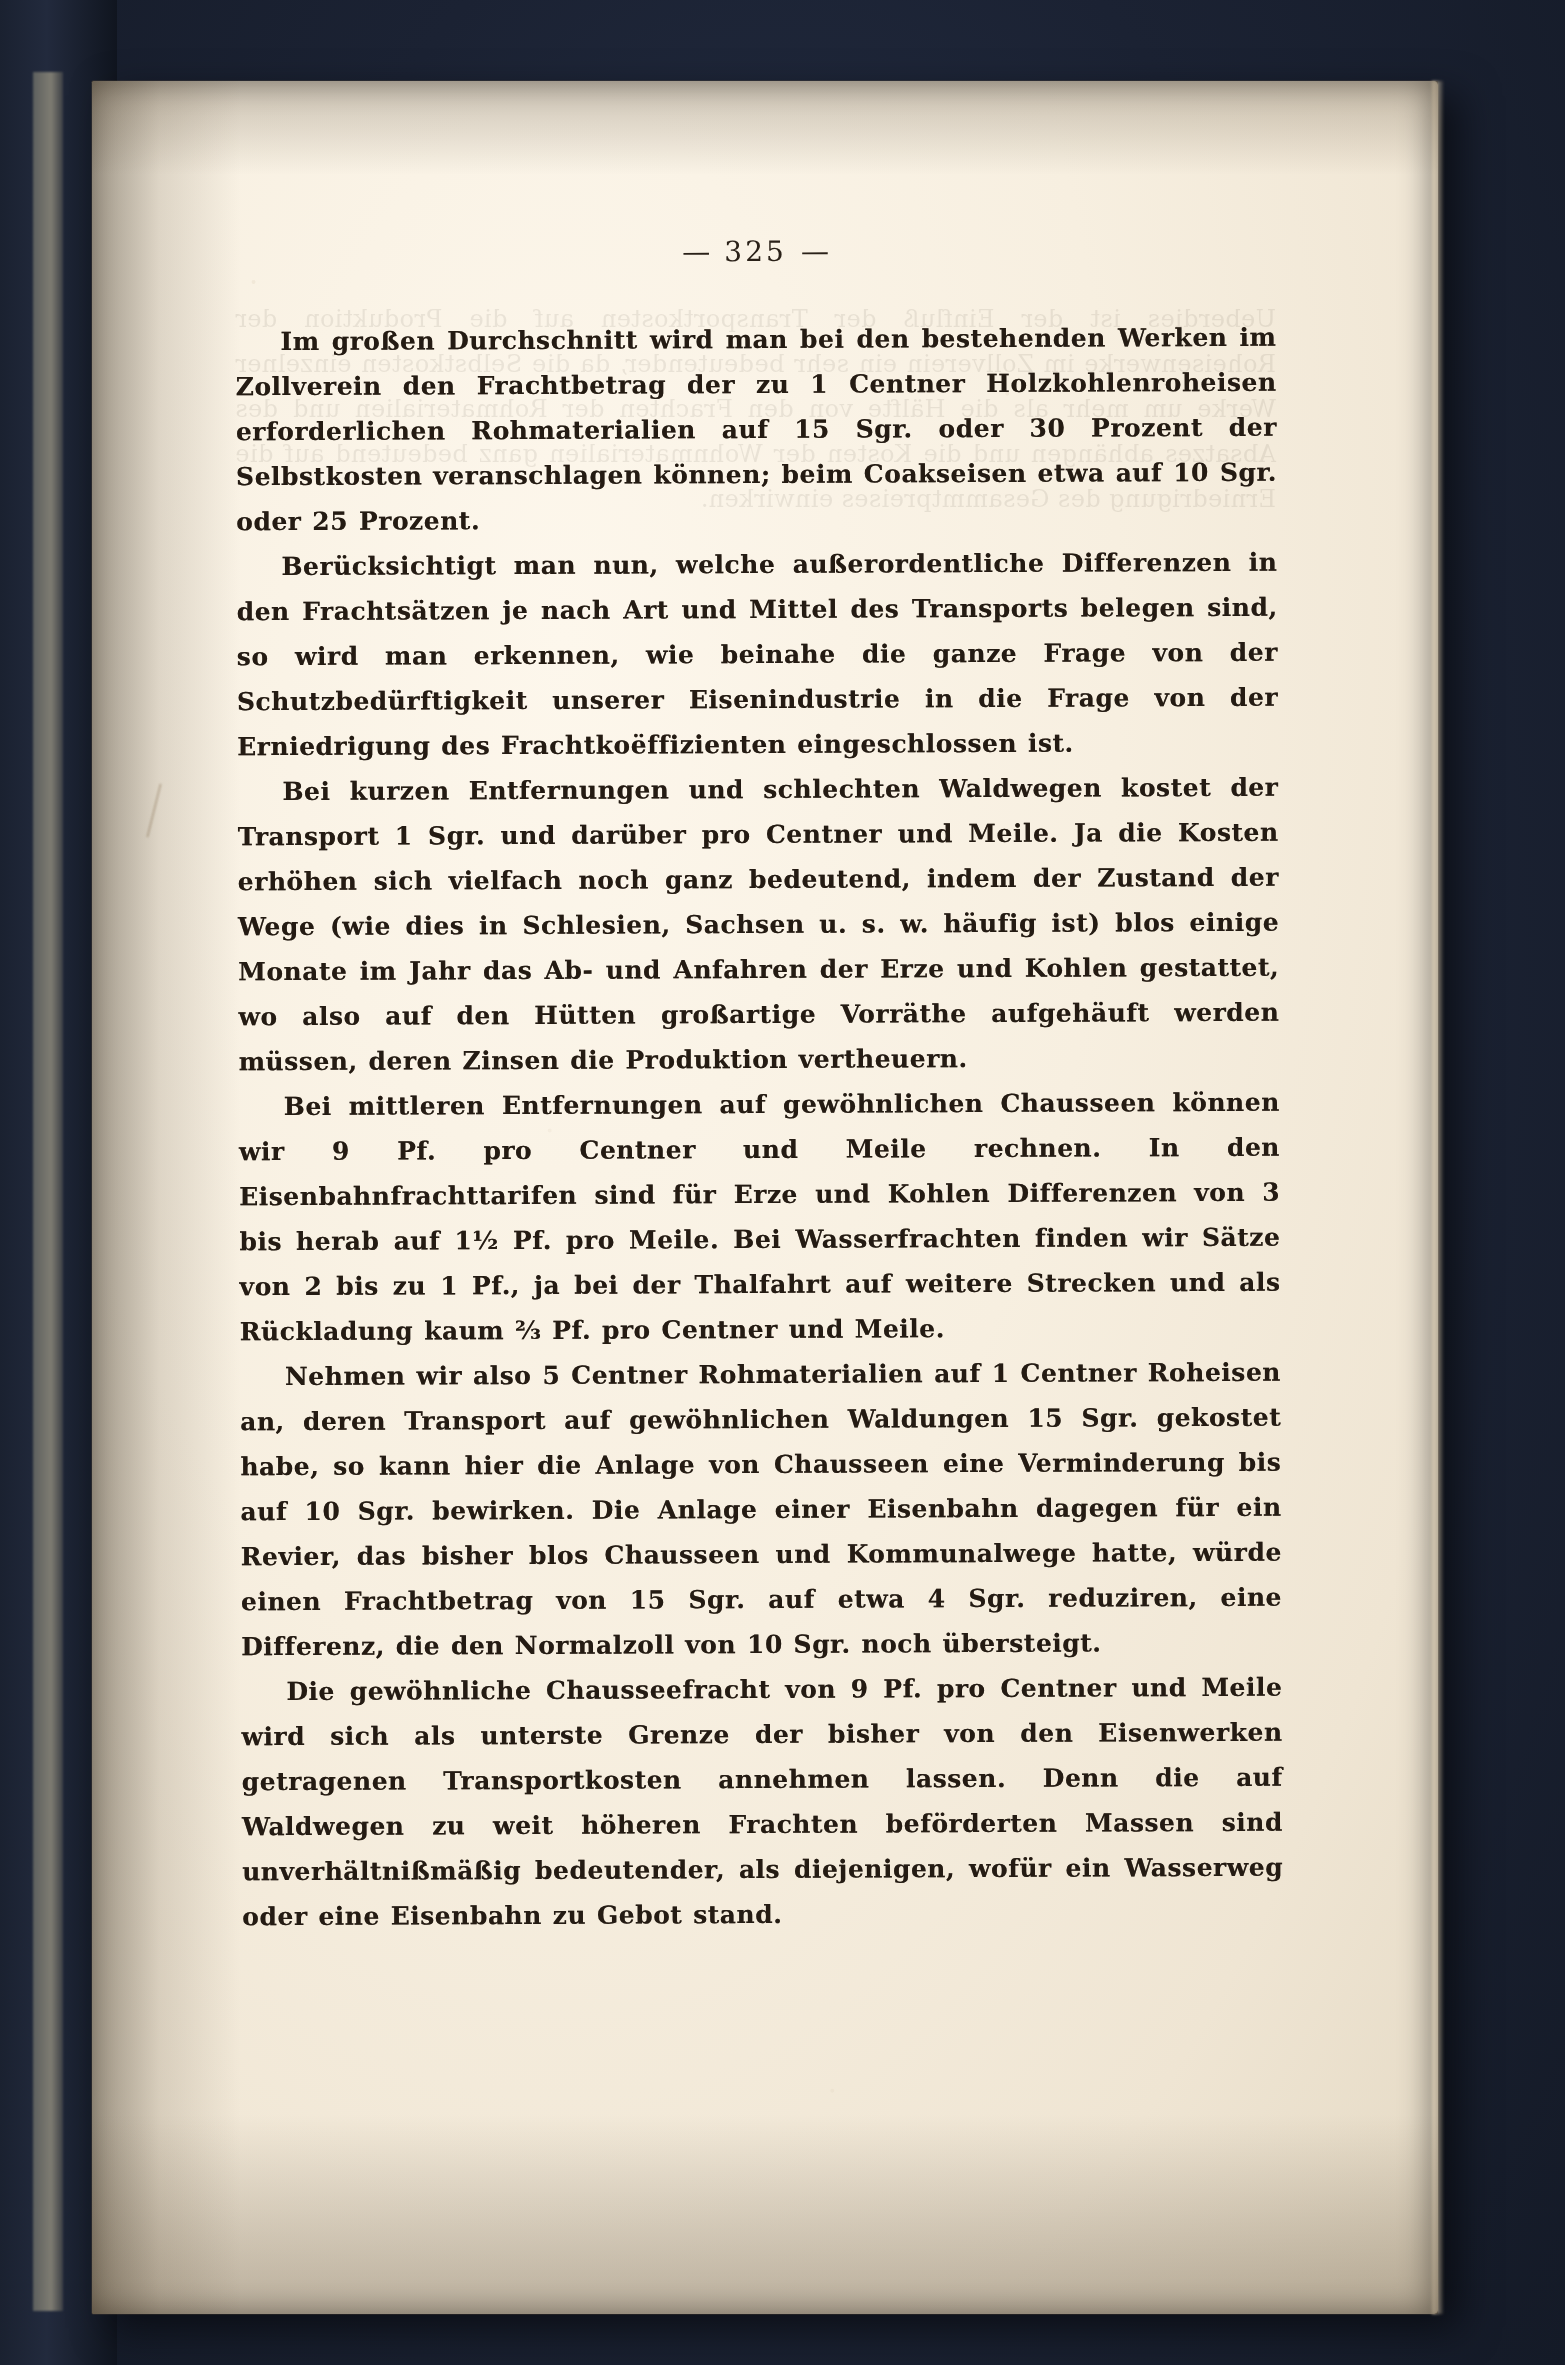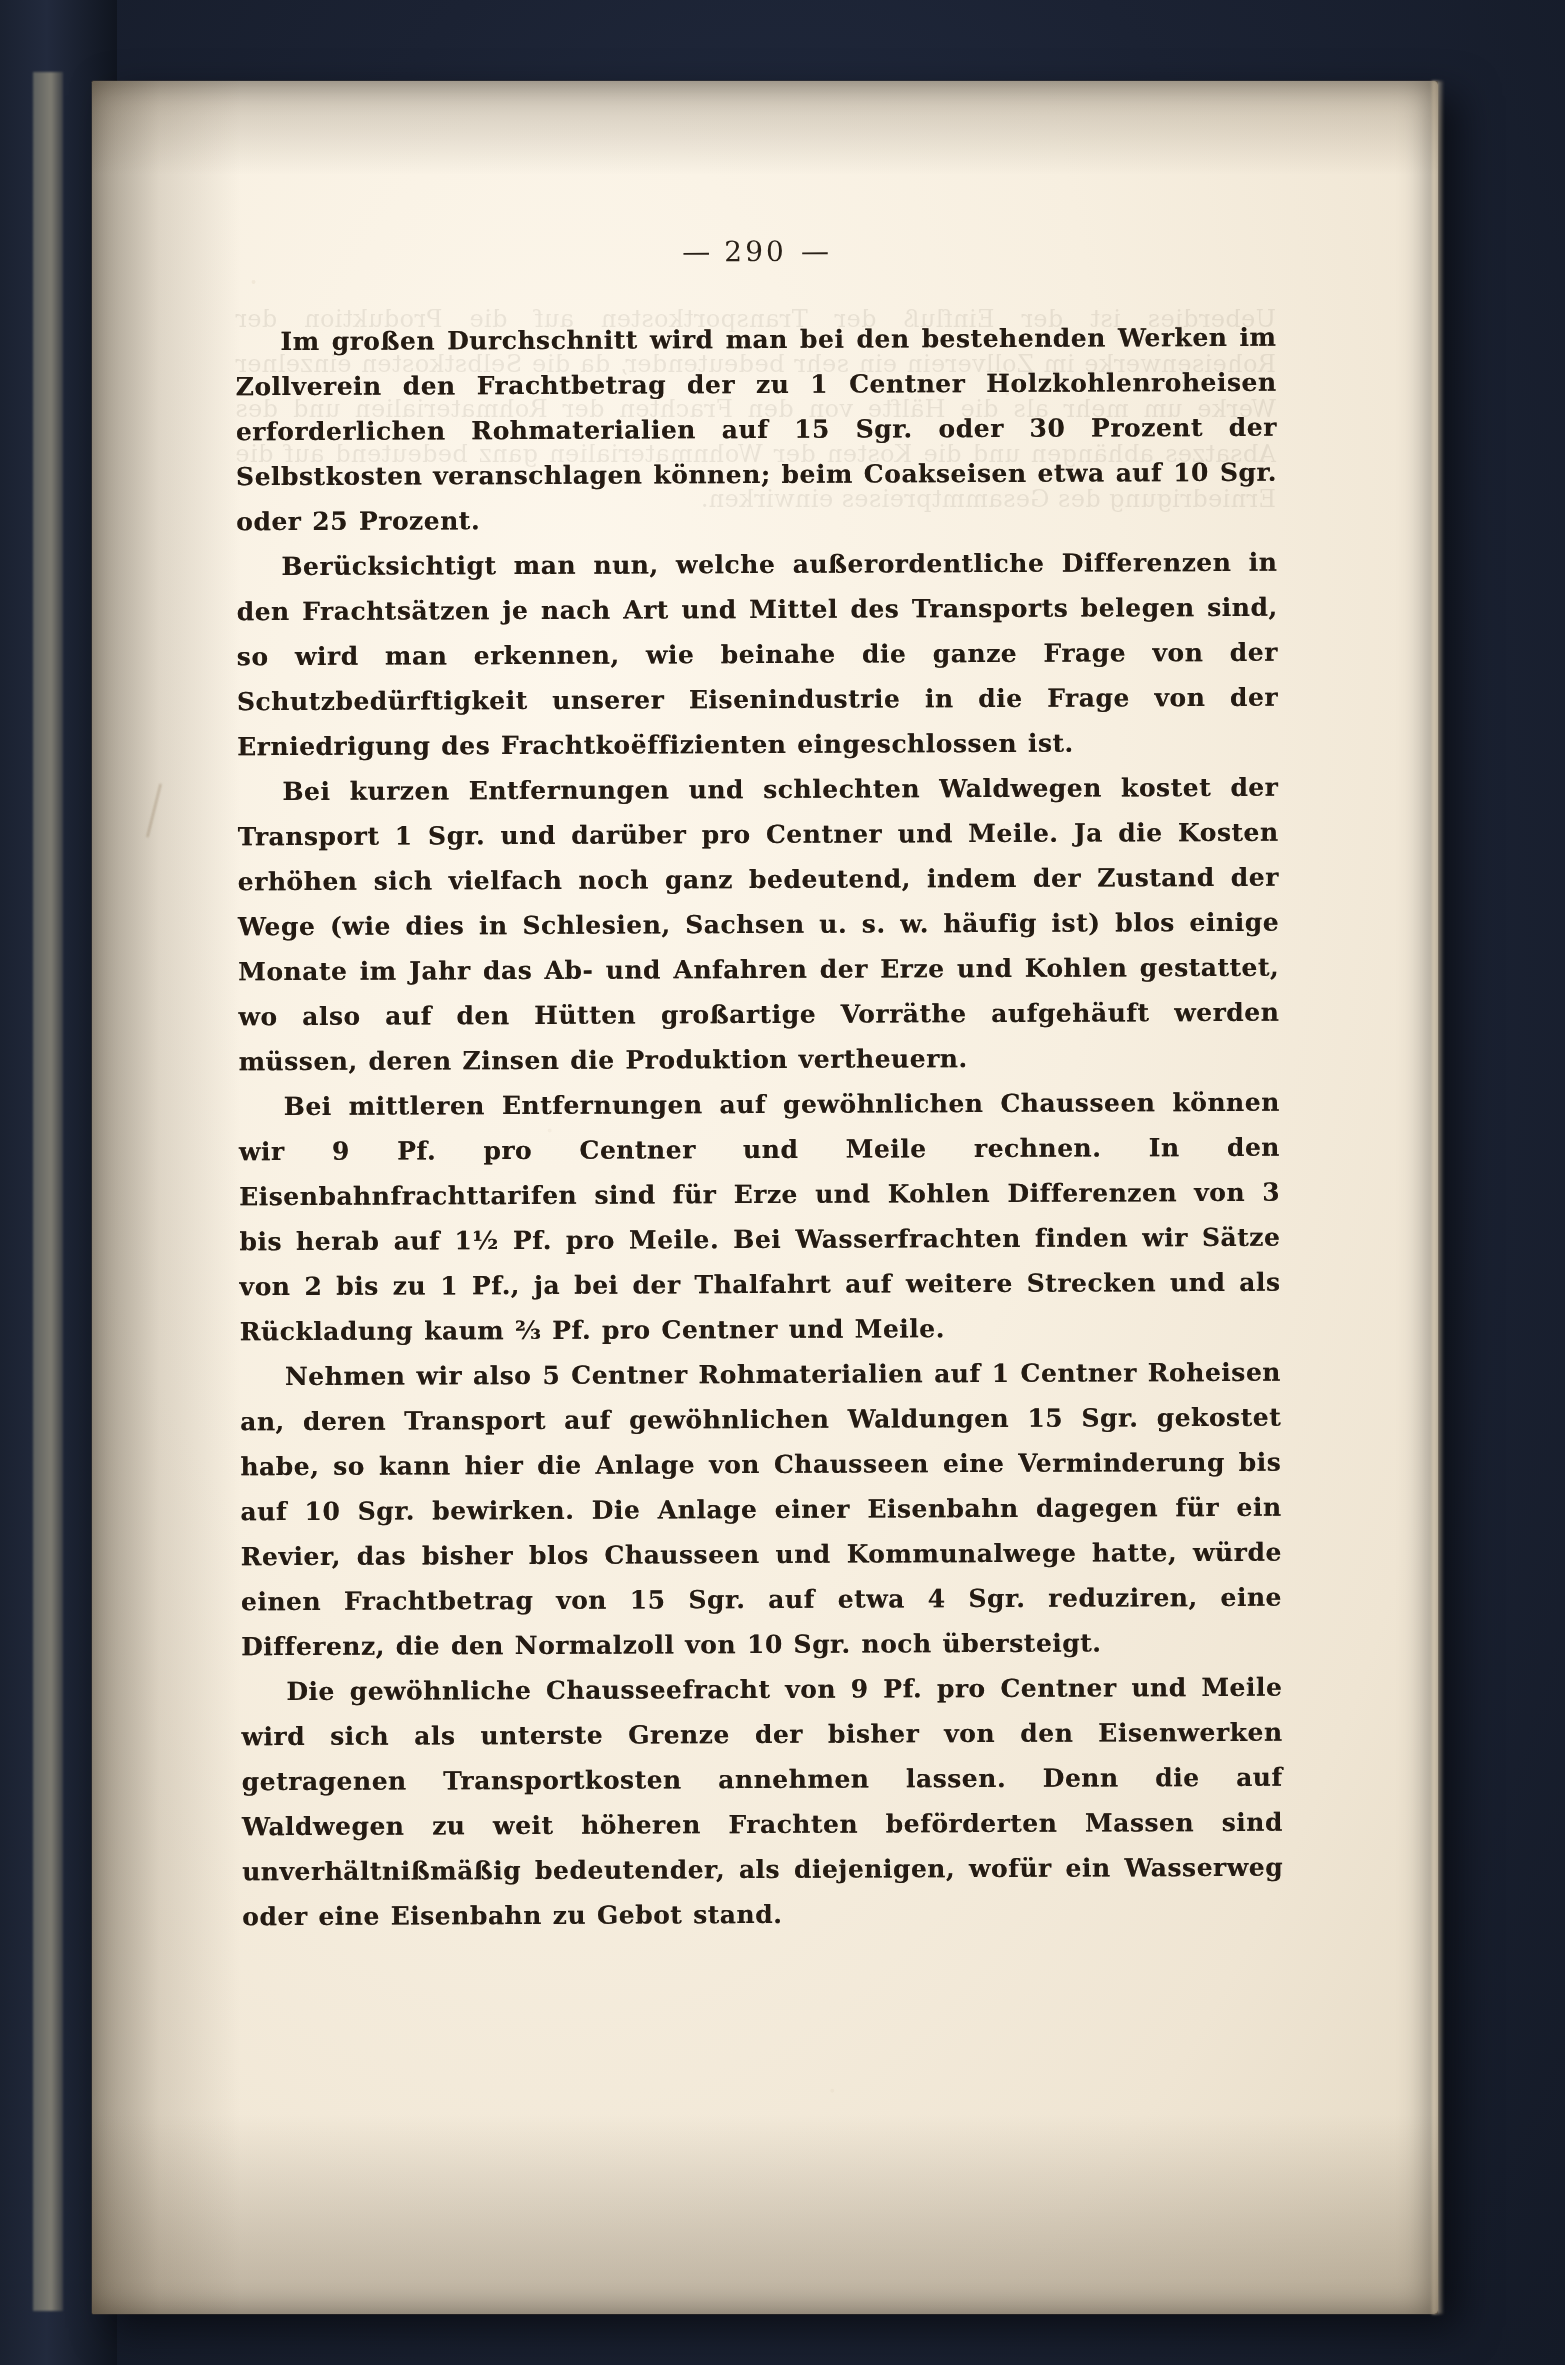--- a/index.html
+++ b/index.html
@@ -193,21 +193,21 @@
 <div class="showthrough">Ueberdies ist der Einfluß der Transportkosten auf die Produktion der Roheisenwerke im Zollverein ein sehr bedeutender, da die Selbstkosten einzelner Werke um mehr als die Hälfte von den Frachten der Rohmaterialien und des Absatzes abhängen und die Kosten der Wohnmaterialien ganz bedeutend auf die Erniedrigung des Gesammtpreises einwirken.</div>
 
 <div class="bindshadow"></div>
 <div class="curl-top"></div>
 <div class="curl-bottom"></div>
 <div class="scuff"></div>
 
 <div class="textblock rotwrap">
 
   <div class="folio">
-    <span class="rule">—</span><span>290</span><span class="rule">—</span>
+    <span class="rule">—</span><span>325</span><span class="rule">—</span>
   </div>
 
   <p class="para">Im großen Durchschnitt wird man bei den bestehenden Werken im Zollverein den Frachtbetrag der zu 1 Centner Holzkohlenroheisen erforderlichen Rohmaterialien auf 15 Sgr. oder 30 Prozent der Selbstkosten veranschlagen können; beim Coakseisen etwa auf 10 Sgr. oder 25 Prozent.</p>
   <p class="para">Berücksichtigt man nun, welche außerordentliche Differenzen in den Frachtsätzen je nach Art und Mittel des Transports belegen sind, so wird man erkennen, wie beinahe die ganze Frage von der Schutzbedürftigkeit unserer Eisenindustrie in die Frage von der Erniedrigung des Frachtkoëffizienten eingeschlossen ist.</p>
   <p class="para">Bei kurzen Entfernungen und schlechten Waldwegen kostet der Transport 1 Sgr. und darüber pro Centner und Meile. Ja die Kosten erhöhen sich vielfach noch ganz bedeutend, indem der Zustand der Wege (wie dies in Schlesien, Sachsen u. s. w. häufig ist) blos einige Monate im Jahr das Ab- und Anfahren der Erze und Kohlen gestattet, wo also auf den Hütten großartige Vorräthe aufgehäuft werden müssen, deren Zinsen die Produktion vertheuern.</p>
   <p class="para">Bei mittleren Entfernungen auf gewöhnlichen Chausseen können wir 9 Pf. pro Centner und Meile rechnen. In den Eisenbahnfrachttarifen sind für Erze und Kohlen Differenzen von 3 bis herab auf 1½ Pf. pro Meile. Bei Wasserfrachten finden wir Sätze von 2 bis zu 1 Pf., ja bei der Thalfahrt auf weitere Strecken und als Rückladung kaum ⅔ Pf. pro Centner und Meile.</p>
   <p class="para">Nehmen wir also 5 Centner Rohmaterialien auf 1 Centner Roheisen an, deren Transport auf gewöhnlichen Waldungen 15 Sgr. gekostet habe, so kann hier die Anlage von Chausseen eine Verminderung bis auf 10 Sgr. bewirken. Die Anlage einer Eisenbahn dagegen für ein Revier, das bisher blos Chausseen und Kommunalwege hatte, würde einen Frachtbetrag von 15 Sgr. auf etwa 4 Sgr. reduziren, eine Differenz, die den Normalzoll von 10 Sgr. noch übersteigt.</p>
   <p class="para">Die gewöhnliche Chausseefracht von 9 Pf. pro Centner und Meile wird sich als unterste Grenze der bisher von den Eisenwerken getragenen Transportkosten annehmen lassen. Denn die auf Waldwegen zu weit höheren Frachten beförderten Massen sind unverhältnißmäßig bedeutender, als diejenigen, wofür ein Wasserweg oder eine Eisenbahn zu Gebot stand.</p>
 
 </div>

